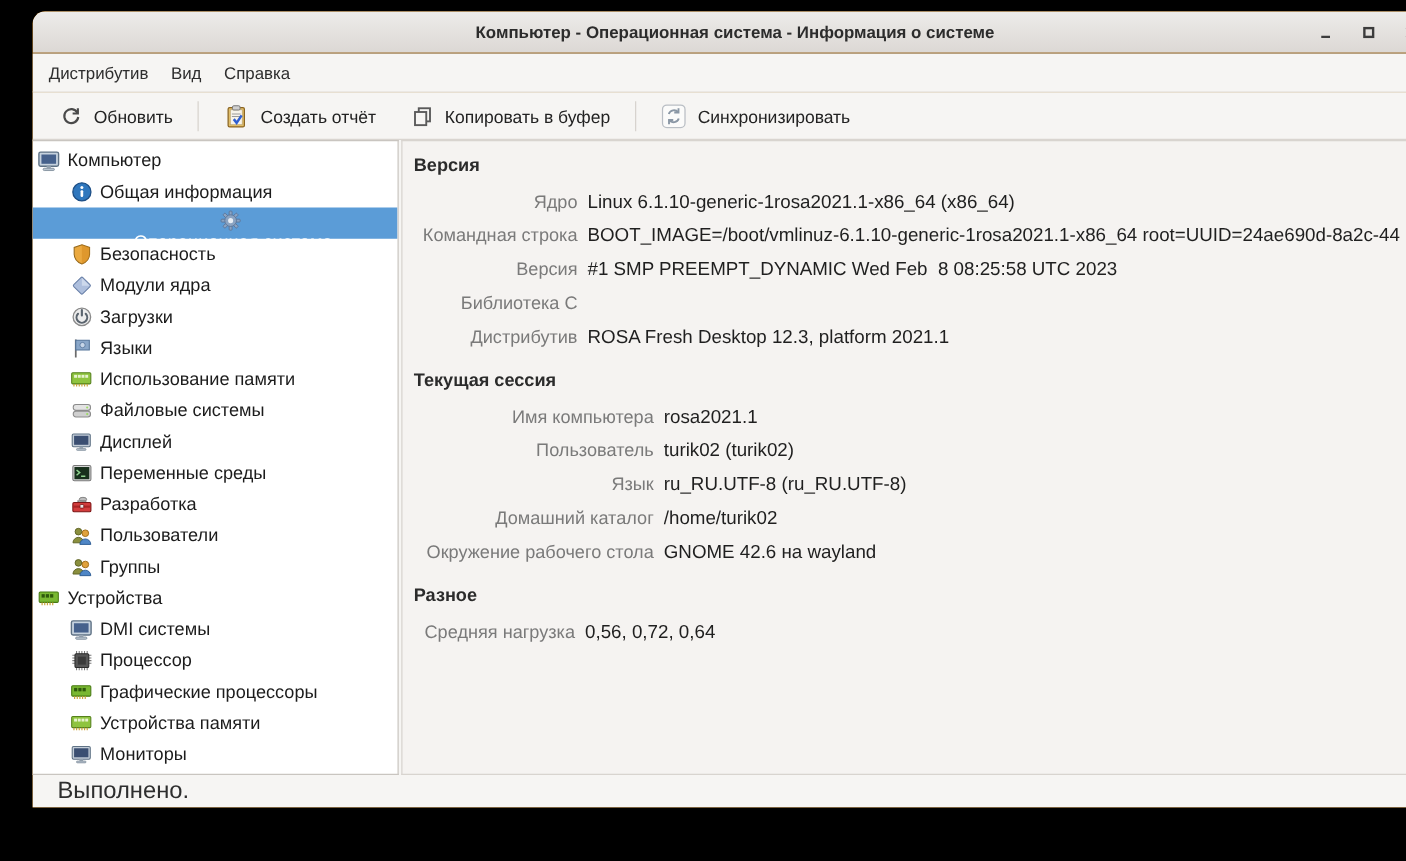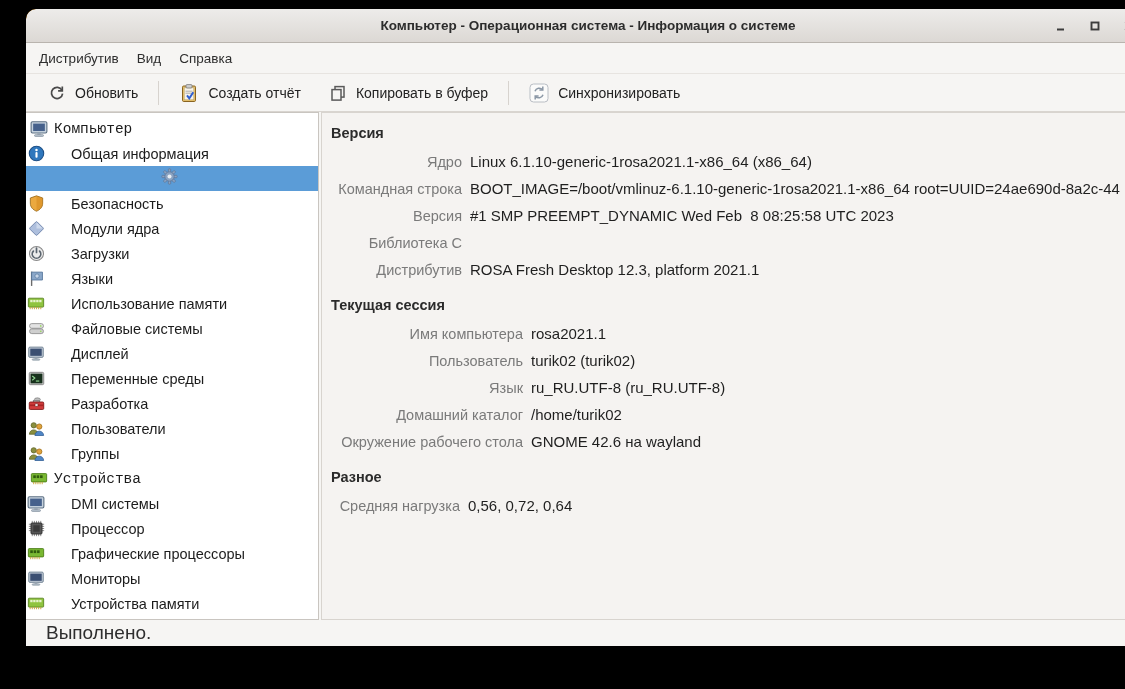--- a/index.html
+++ b/index.html
@@ -41,22 +41,22 @@
   .tool-icon{display:flex;align-items:center;}
   
   .content{flex:1 1 auto;display:flex;gap:2px;min-height:0;background:#f6f5f3;}
   .sidebar{
     width:293px;flex:0 0 293px;background:#ffffff;
     border:1px solid #c9c5c0;border-left:none;
     overflow:hidden;padding-top:3px;box-sizing:border-box;
   }
   .tree-row{height:25px;display:flex;align-items:center;font-size:14.5px;color:#1c1c1c;white-space:nowrap;}
   .tree-row .t-icon{width:20px;height:18px;display:flex;align-items:center;justify-content:center;margin-right:5px;flex:0 0 20px;}
-  .tree-row.lvl0{padding-left:3px;font-family:Liberation Mono, monospace;}
-  .tree-row.lvl1{gap:20px;}
+  .tree-row.lvl0{padding-left:3px;}
+  .tree-row.lvl1{padding-left:29px;}
   .tree-row.selected{background:#5b9cd7;color:#ffffff;flex-direction:column;}
   .main{
     flex:1 1 auto;background:#f5f3f1;border:1px solid #d8d4cf;border-right:none;
     overflow:hidden;position:relative;box-sizing:border-box;padding:10px 0 0 9px;
   }
   .scroll-strip{position:absolute;right:0;top:0;bottom:0;width:8px;background:#faf9f7;border-left:1px solid #eae7e3;}
   .section{margin-bottom:12px;}
   .section-title{font-size:14.5px;font-weight:bold;color:#2b2b2b;height:20px;line-height:20px;margin-bottom:5px;}
   .row{display:flex;height:27px;align-items:center;overflow:hidden;}
   .row-label{color:#7a7a7a;font-size:14.5px;text-align:right;flex:0 0 auto;margin-right:8px;white-space:pre;}
@@ -394,50 +394,50 @@
                 <path d="M9 11.2 v2.2"></path>
                 <path d="M11 11.2 v2.2"></path>
               </g>
             </svg>
           </span>
           <span>Графические процессоры</span>
         </div>
         <div class="tree-row lvl1">
           <span class="t-icon">
             <svg width="18" height="17" viewBox="0 0 16 16">
-              <rect x="1.2" y="2" width="13.6" height="9.6" rx="1" fill="#c3cdd8" stroke="#5f7285" stroke-width="0.8"></rect>
-              <rect x="2.6" y="3.4" width="10.8" height="6.8" fill="#3b4f72"></rect>
-              <rect x="6.6" y="11.6" width="2.8" height="1.4" fill="#98a5b2"></rect>
-              <rect x="4.4" y="13" width="7.2" height="1.4" rx="0.7" fill="#b4bfca" stroke="#7d8b99" stroke-width="0.5"></rect>
-            </svg>
-          </span>
-          <span>Мониторы</span>
-        </div>
-        <div class="tree-row lvl1">
-          <span class="t-icon">
-            <svg width="18" height="17" viewBox="0 0 16 16">
               <rect x="0.8" y="3" width="14.4" height="8.4" rx="0.8" fill="#8fc43f" stroke="#55801c" stroke-width="0.8"></rect>
               <g fill="#e7f3cf">
                 <rect x="2.6" y="4.6" width="2.2" height="2.2"></rect>
                 <rect x="5.4" y="4.6" width="2.2" height="2.2"></rect>
                 <rect x="8.2" y="4.6" width="2.2" height="2.2"></rect>
                 <rect x="11" y="4.6" width="2.2" height="2.2"></rect>
               </g>
               <g stroke="#caa53a" stroke-width="0.9">
                 <path d="M2.5 11.4 v2"></path>
                 <path d="M4.5 11.4 v2"></path>
                 <path d="M6.5 11.4 v2"></path>
                 <path d="M8.5 11.4 v2"></path>
                 <path d="M10.5 11.4 v2"></path>
                 <path d="M12.5 11.4 v2"></path>
               </g>
             </svg>
           </span>
           <span>Устройства памяти</span>
         </div>
+        <div class="tree-row lvl1">
+          <span class="t-icon">
+            <svg width="18" height="17" viewBox="0 0 16 16">
+              <rect x="1.2" y="2" width="13.6" height="9.6" rx="1" fill="#c3cdd8" stroke="#5f7285" stroke-width="0.8"></rect>
+              <rect x="2.6" y="3.4" width="10.8" height="6.8" fill="#3b4f72"></rect>
+              <rect x="6.6" y="11.6" width="2.8" height="1.4" fill="#98a5b2"></rect>
+              <rect x="4.4" y="13" width="7.2" height="1.4" rx="0.7" fill="#b4bfca" stroke="#7d8b99" stroke-width="0.5"></rect>
+            </svg>
+          </span>
+          <span>Мониторы</span>
+        </div>
       </div>
     <div class="main" id="main">
       <div class="scroll-strip"></div>
     <div class="section" data-sec="0">
           <div class="section-title">Версия</div>
           <div class="row">
             <span class="row-label">Ядро</span>
             <span class="row-value">Linux 6.1.10-generic-1rosa2021.1-x86_64 (x86_64)</span>
           </div>
           <div class="row">

